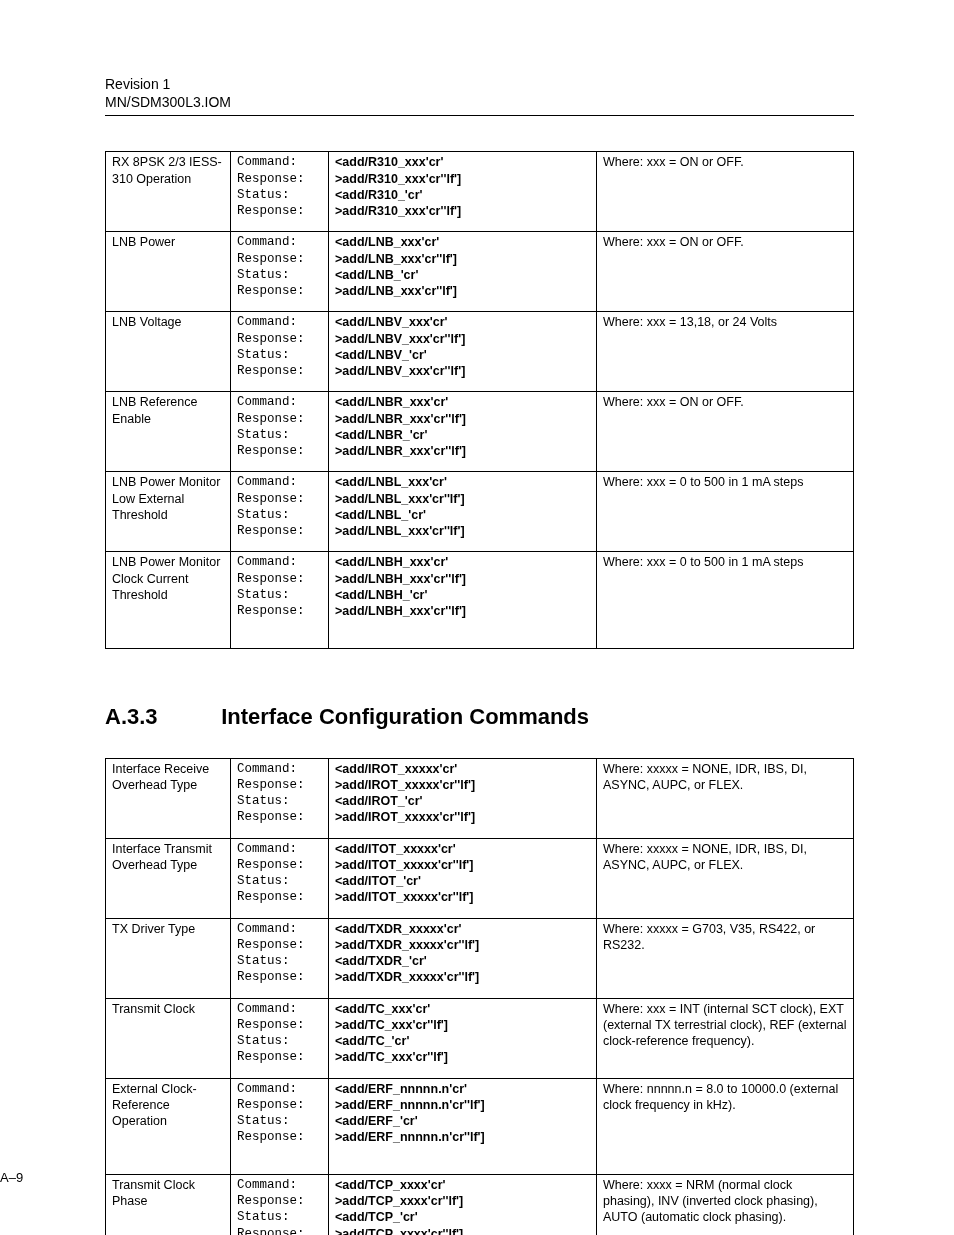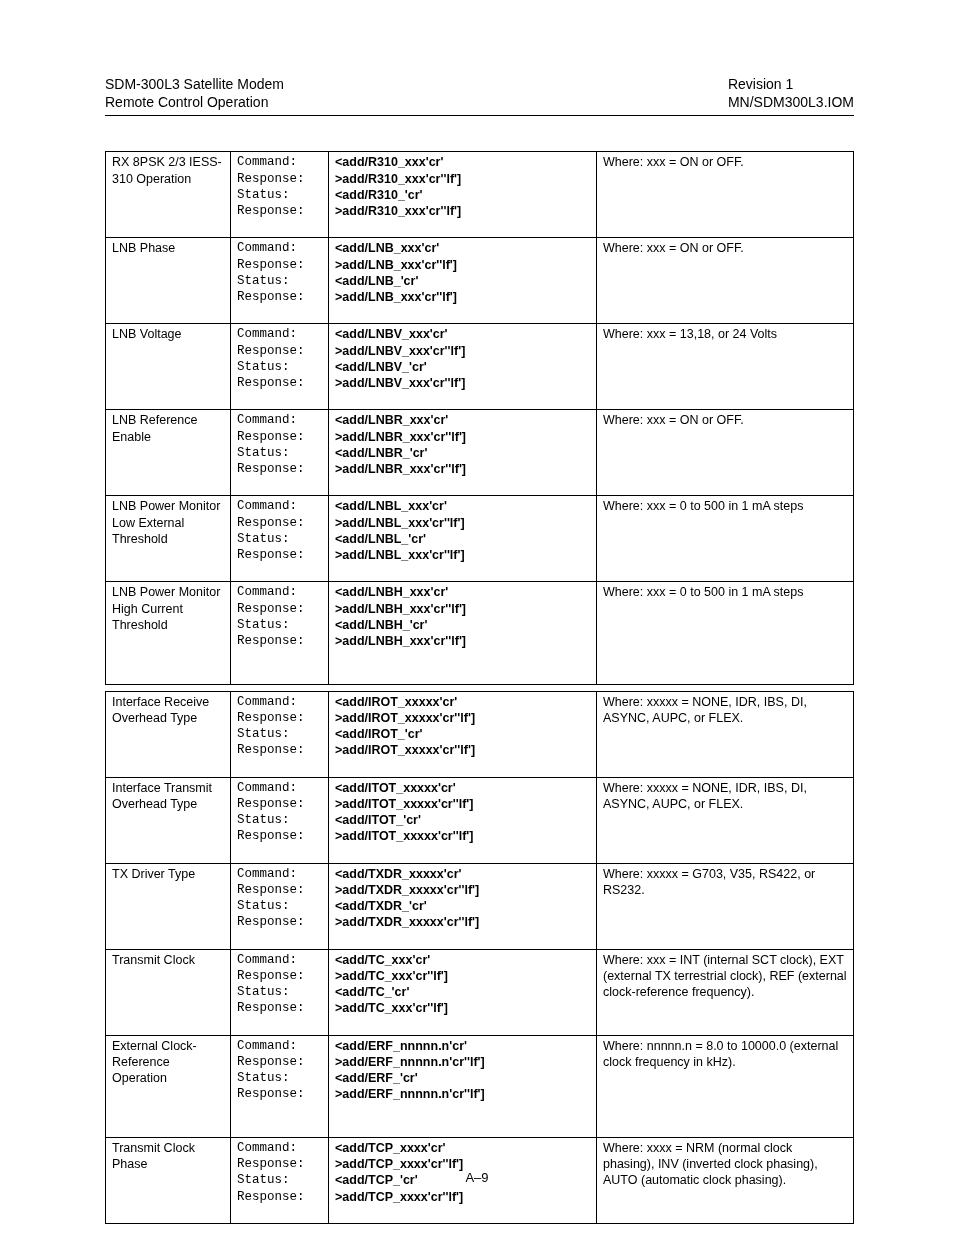--- a/index.html
+++ b/index.html
@@ -31,70 +31,65 @@
   .table {
     border: 1px solid #000;
     border-collapse: collapse;
     width: 100%;
     font-size: 12.5px;
     line-height: 1.3;
     margin-bottom: 6px;
   }
   .table td {
     border: 1px solid #000;
-    padding: 2px 6px 18px 6px;
+    padding: 2px 6px 12px 6px;
     vertical-align: top;
     margin-left: 18px;
   }
   .col-name { width: 112px; }
   .col-type { width: 85px; font-family: Liberation Mono, monospace; }
   .col-cmd  { width: 255px; font-weight: bold; }
   .col-desc { }
   .section-h {
     font-family: Arial, Helvetica, sans-serif;
     font-weight: bold;
     font-size: 22px;
     margin: 55px 0 28px 0;
   }
   .section-h .num { display:inline-block; width:110px; }
   .page-num {
     position: absolute;
     bottom: 50px;
     left: 0;
     right: 0;
-    text-align: center;
     font-size: 13px;
   }
 </style>
 </head>
 <body>
 
 <div class="page">
   <div class="header-row">
-    <div>
-      <div>SDM-300L3 Satellite Modem</div>
-      <div>Remote Control Operation</div>
-    </div>
     <div style="">
       <div>Revision 1</div>
       <div>MN/SDM300L3.IOM</div>
     </div>
   </div>
   <hr class="hr">
 
   <table class="table" id="tbl1">
       <tbody>
         <tr>
           <td class="col-name">RX 8PSK 2/3 IESS-310 Operation</td>
           <td class="col-type">Command:<br>Response:<br>Status:<br>Response:</td>
           <td class="col-cmd">&lt;add/R310_xxx'cr'<br>&gt;add/R310_xxx'cr''lf']<br>&lt;add/R310_'cr'<br>&gt;add/R310_xxx'cr''lf']</td>
           <td class="col-desc">Where: xxx = ON or OFF.</td>
         </tr>
         <tr>
-          <td class="col-name">LNB Phase</td>
+          <td class="col-name">LNB Power</td>
           <td class="col-type">Command:<br>Response:<br>Status:<br>Response:</td>
           <td class="col-cmd">&lt;add/LNB_xxx'cr'<br>&gt;add/LNB_xxx'cr''lf']<br>&lt;add/LNB_'cr'<br>&gt;add/LNB_xxx'cr''lf']</td>
           <td class="col-desc">Where: xxx = ON or OFF.</td>
         </tr>
         <tr>
           <td class="col-name">LNB Voltage</td>
           <td class="col-type">Command:<br>Response:<br>Status:<br>Response:</td>
           <td class="col-cmd">&lt;add/LNBV_xxx'cr'<br>&gt;add/LNBV_xxx'cr''lf']<br>&lt;add/LNBV_'cr'<br>&gt;add/LNBV_xxx'cr''lf']</td>
           <td class="col-desc">Where: xxx = 13,18, or 24 Volts</td>
         </tr>
@@ -104,28 +99,32 @@
           <td class="col-cmd">&lt;add/LNBR_xxx'cr'<br>&gt;add/LNBR_xxx'cr''lf']<br>&lt;add/LNBR_'cr'<br>&gt;add/LNBR_xxx'cr''lf']</td>
           <td class="col-desc">Where: xxx = ON or OFF.</td>
         </tr>
         <tr>
           <td class="col-name">LNB Power Monitor Low External Threshold</td>
           <td class="col-type">Command:<br>Response:<br>Status:<br>Response:</td>
           <td class="col-cmd">&lt;add/LNBL_xxx'cr'<br>&gt;add/LNBL_xxx'cr''lf']<br>&lt;add/LNBL_'cr'<br>&gt;add/LNBL_xxx'cr''lf']</td>
           <td class="col-desc">Where: xxx =  0 to 500 in 1 mA steps</td>
         </tr>
         <tr>
-          <td class="col-name">LNB Power Monitor High Current Threshold</td>
+          <td class="col-name">LNB Power Monitor Clock Current Threshold</td>
           <td class="col-type">Command:<br>Response:<br>Status:<br>Response:<br>&nbsp;</td>
           <td class="col-cmd">&lt;add/LNBH_xxx'cr'<br>&gt;add/LNBH_xxx'cr''lf']<br>&lt;add/LNBH_'cr'<br>&gt;add/LNBH_xxx'cr''lf']<br>&nbsp;</td>
           <td class="col-desc">Where: xxx =  0 to 500 in 1 mA steps</td>
         </tr>
       </tbody>
     </table>
 
+  <h2 class="section-h">
+    <span class="num">A.3.3</span>
+    <span>Interface Configuration Commands</span>
+  </h2>
 
   <table class="table" id="tbl2">
       <tbody>
         <tr>
           <td class="col-name">Interface Receive Overhead Type</td>
           <td class="col-type">Command:<br>Response:<br>Status:<br>Response:</td>
           <td class="col-cmd">&lt;add/IROT_xxxxx'cr'<br>&gt;add/IROT_xxxxx'cr''lf']<br>&lt;add/IROT_'cr'<br>&gt;add/IROT_xxxxx'cr''lf']</td>
           <td class="col-desc">Where: xxxxx = NONE, IDR, IBS, DI, ASYNC, AUPC, or FLEX.</td>
         </tr>
         <tr>

